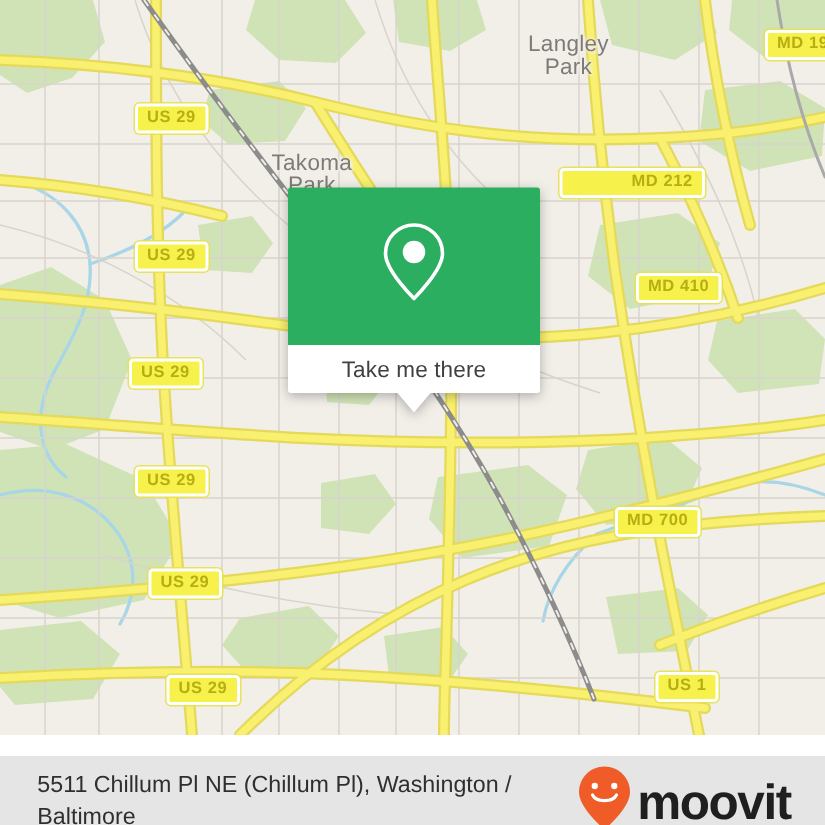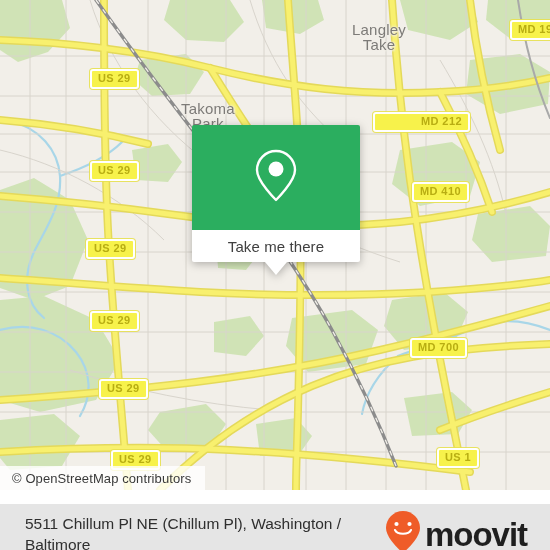--- a/index.html
+++ b/index.html
@@ -246,29 +246,29 @@
         <g stroke="#f2efe9" stroke-width="1.3" stroke-dasharray="5 7" fill="none">
           <path d="M96 0 C130 48 172 104 216 160 C260 216 300 272 332 330 C356 374 378 420 396 466"></path>
         </g>
         <g stroke="#a9a9a9" stroke-width="2" fill="none" stroke-linecap="round">
           <path d="M518 0 C524 40 534 80 550 118"></path>
         </g>
       </g>
     </svg>
 
     <div class="map-label" style="left:352px; top:22px;">Langley
-Take</div>
+Park</div>
     <div class="map-label" style="left:181px; top:101px;">Takoma
 Park</div>
 
     <div class="shield" style="left:510px; top:20px;">MD 19</div>
     <div class="shield" style="left:90px;  top:69px;">US 29</div>
     <div class="shield" style="left:373px; top:112px;padding-left:46px;">MD 212</div>
     <div class="shield" style="left:90px;  top:161px;">US 29</div>
-    <div class="shield" style="left:412px; top:182px;">MD 410</div>
+    <div class="shield" style="left:424px; top:182px;">MD 410</div>
     <div class="shield" style="left:86px;  top:239px;">US 29</div>
     <div class="shield" style="left:90px;  top:311px;">US 29</div>
     <div class="shield" style="left:410px; top:338px;">MD 700</div>
     <div class="shield" style="left:99px;  top:379px;">US 29</div>
     <div class="shield" style="left:111px; top:450px;">US 29</div>
     <div class="shield" style="left:437px; top:448px;">US 1</div>
 
     <div id="popup">
       <div id="popup-head">
         <span>
@@ -277,23 +277,20 @@
             <circle cx="23" cy="22" r="7.5" fill="#ffffff"></circle>
           </svg>
         </span>
       </div>
       <div id="popup-body">
         <span id="popup-label">Take me there</span>
       </div>
       <div id="popup-tail"></div>
     </div>
 
-    <div id="attribution">
-      <span>© OpenStreetMap contributors</span>
-    </div>
   </div>
 
   <div id="footer">
     <div id="footer-title">5511 Chillum Pl NE (Chillum Pl), Washington / Baltimore</div>
     <div id="brand">
       <span>
         <svg width="36" height="44" viewBox="0 0 36 44">
           <path d="M18 1 C8.6 1 1 8.6 1 18 C1 29 18 43 18 43 C18 43 35 29 35 18 C35 8.6 27.4 1 18 1 Z" fill="#ef5c28"></path>
           <circle cx="11.5" cy="14" r="2.1" fill="#ffffff"></circle>
           <circle cx="24.5" cy="14" r="2.1" fill="#ffffff"></circle>

